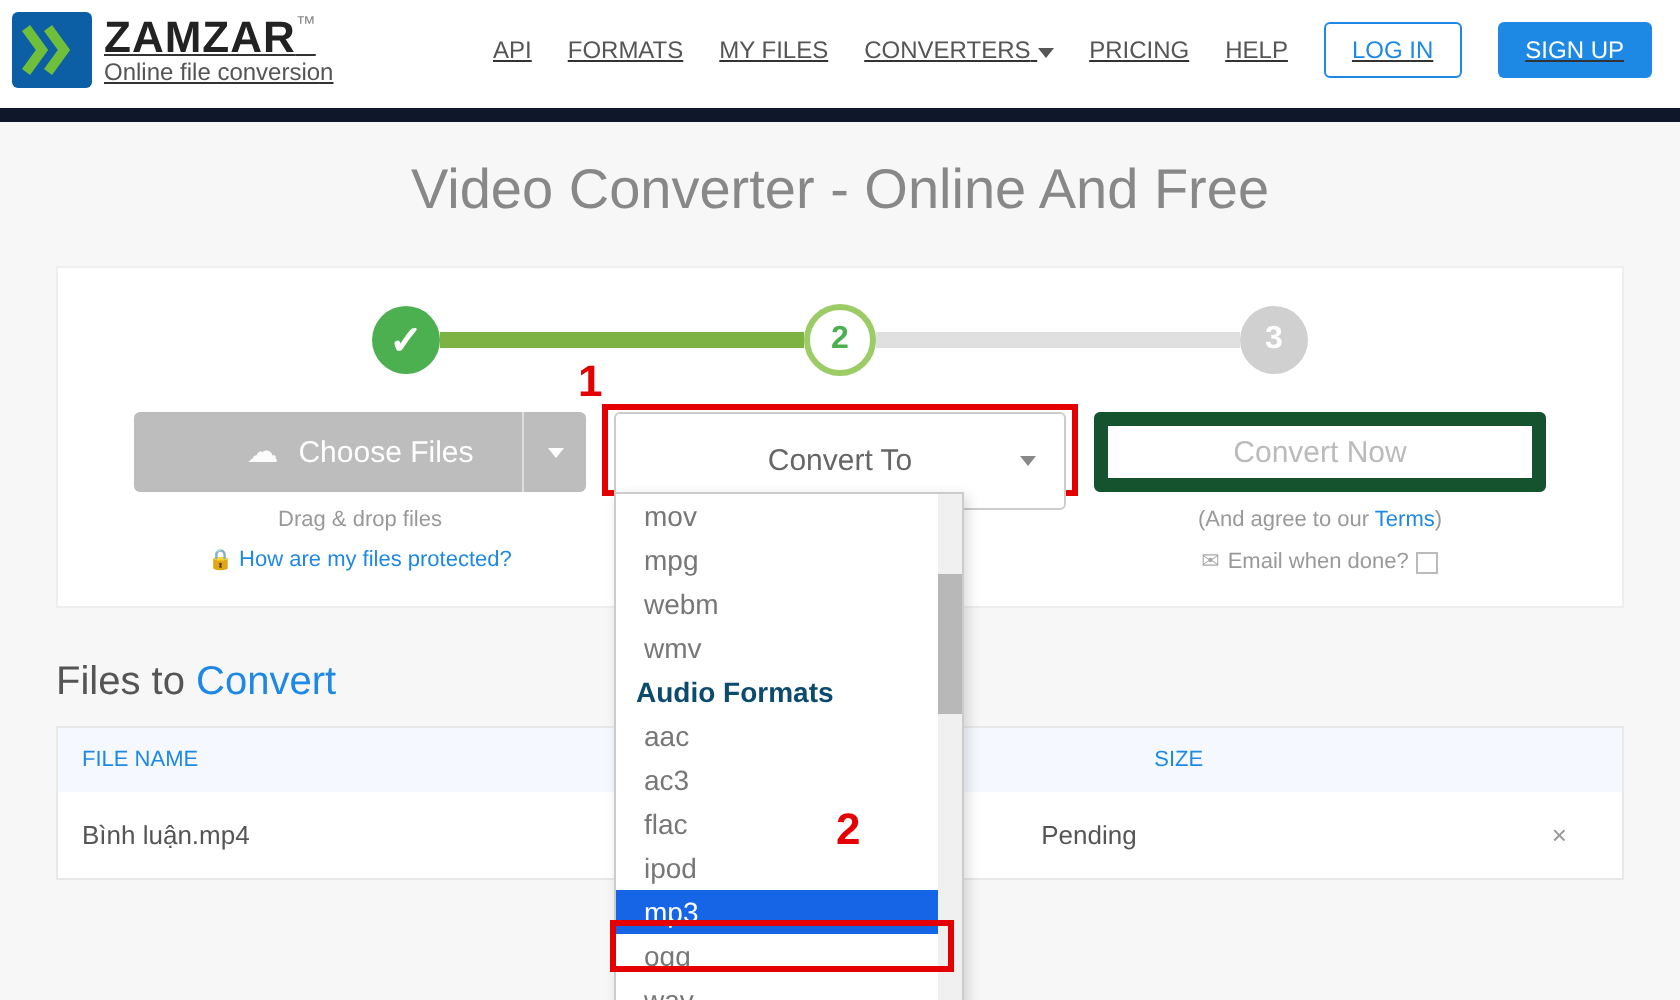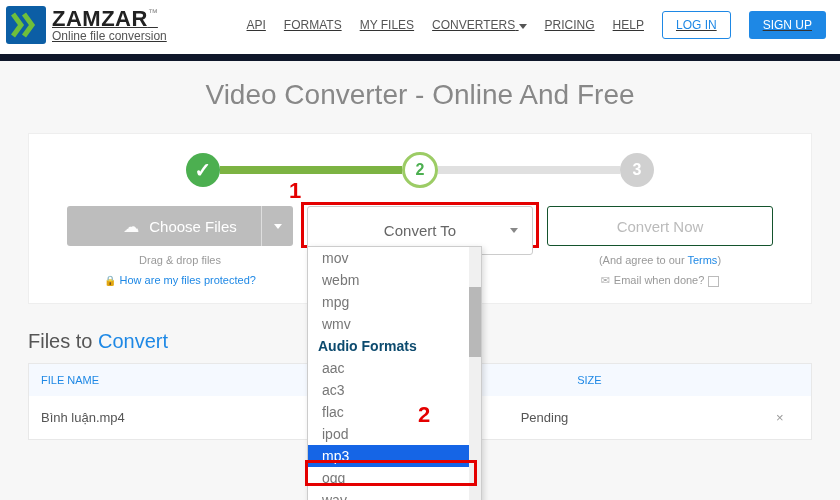--- a/index.html
+++ b/index.html
@@ -71,21 +71,21 @@
     width:32px;border-left:1px solid rgba(255,255,255,.5);
     height:100%;display:flex;align-items:center;justify-content:center;
     position:absolute;right:0;top:0;
   }
   .convert-to-btn {
     background:#fff;border:1px solid #ccc;color:#666;height:49px;
     display:flex;align-items:center;justify-content:center;gap:8px;
     border-radius:3px;font-size:15px;position:relative;cursor:pointer;
   }
   .convert-now-btn {
-    background:#fff;border:1px solid #14532d;color:#bbb;height:40px;
+    background:#fff;border:7px solid #14532d;color:#bbb;height:40px;
     display:flex;align-items:center;justify-content:center;border-radius:3px;
     font-size:15px;
   }
   .sub { font-size:11px;color:#999;margin-top:8px;}
   .sub a { color:#1e88e5; text-decoration:none;}
   .red-box-1 { position:absolute; border:3px solid #e40000; pointer-events:none;}
   .red-num { position:absolute; color:#e40000; font-weight:700; font-size:22px;}
   .dropdown {
     position:absolute; top:40px; left:0; width:175px; background:#fff;
     border:1px solid #ccc; text-align:left; z-index:20; font-size:14px;
@@ -176,22 +176,22 @@
       <div class="red-box-1" style="top:-4px;left:-6px;right:-6px;height:46px"></div>
       <div class="convert-to-btn">
         <span>Convert To</span>
         <span class="caret-down" style="color:#888;position:absolute;right:14px"></span>
       </div>
 
       <div class="dropdown">
         <div class="dropdown-scroll"></div>
         <div class="dropdown-thumb"></div>
         <div class="dd-item">mov</div>
+        <div class="dd-item">mpg</div>
         <div class="dd-item">webm</div>
-        <div class="dd-item">mpg</div>
         <div class="dd-item">wmv</div>
         <div class="dd-group">Audio Formats</div>
         <div class="dd-item">aac</div>
         <div class="dd-item">ac3</div>
         <div class="dd-item">flac</div>
         <div class="dd-item">ipod</div>
         <div class="dd-item dd-sel">mp3</div>
         <div class="dd-item">ogg</div>
         <div class="dd-item">wav</div>
         <div class="red-box-2" style="top:213px;left:-3px;width:172px;height:26px"></div>

